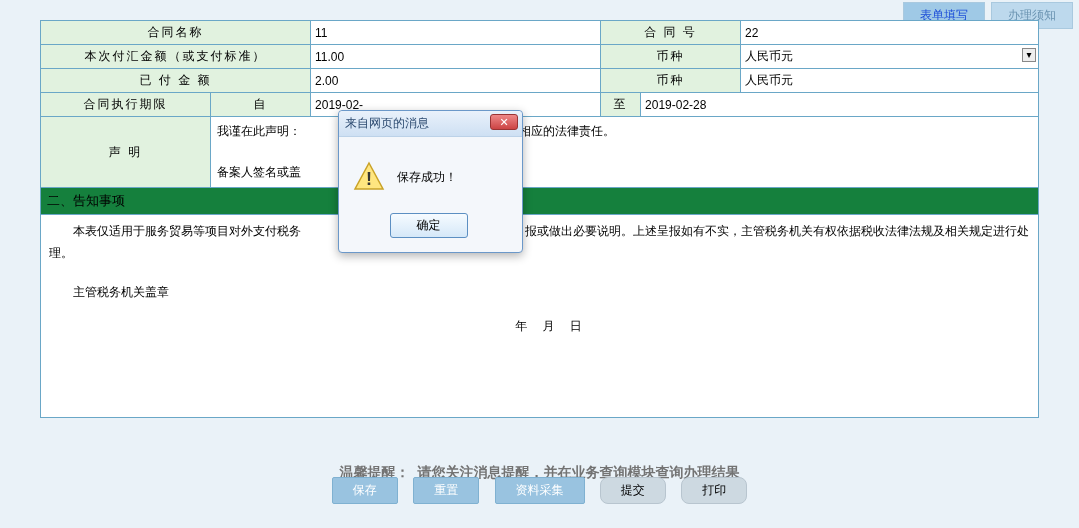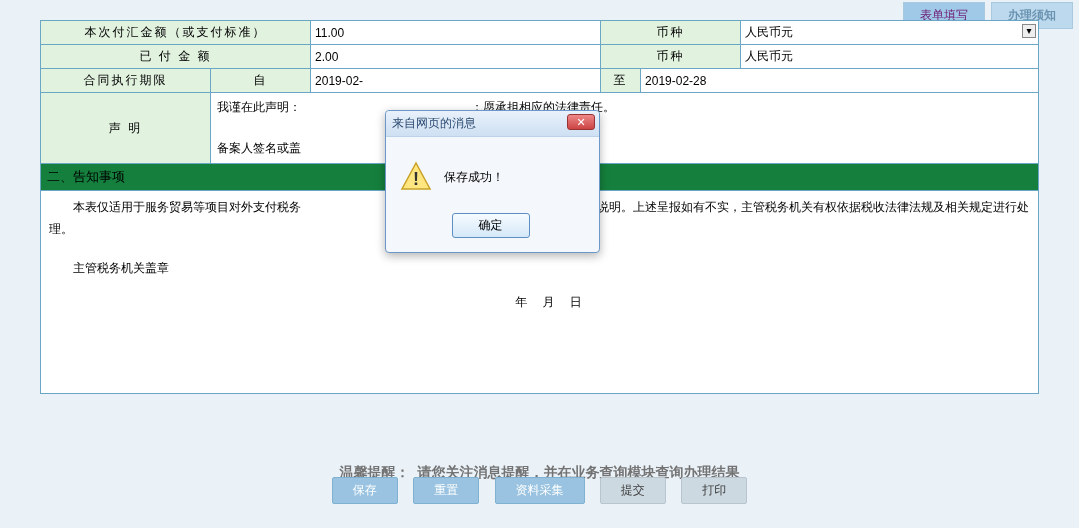--- a/index.html
+++ b/index.html
@@ -22,23 +22,23 @@
     .tab-btn {
       padding: 4px 16px;
       font-size: 12px;
       color: #fff;
       background: #bdd9ed;
       border: 1px solid #a9c9df;
       cursor: pointer;
     }
     .tab-btn.active {
       background: #9fc9e6;
-      color: #701a75;
-    }
-    .tab-btn.secondary { color: #6b94b2; font-weight: bold; }
+      color: #1d4ed8;
+    }
+    .tab-btn.secondary { color: #6b94b2; }
     .content-area {
       position: absolute;
       top: 20px; left: 40px; right: 40px;
       background: #fff;
     }
     table.form-table {
       width: 100%;
       border-collapse: collapse;
       table-layout: fixed;
     }
@@ -98,33 +98,33 @@
       color: #fff;
       padding: 4px 20px;
       margin: 16px 6px;
       font-size: 12px;
       cursor: pointer;
       border-radius: 2px;
     }
     .footer-btns button.disabled {
       background: #cdd9e1;
       border-color: #b8c5cf;
-      color: #404040;
+      color: #000000;
       cursor: not-allowed;
+      border-radius: 8px;
     }
     .dialog {
       position: absolute;
       left: 338px; top: 110px;
-      width: 215px;
+      width: 185px;
       background: #f4f7fb;
       border: 1px solid #6b98c9;
       border-radius: 4px;
       box-shadow: 0 3px 10px rgba(0,0,0,0.3);
       z-index: 100;
-      margin-left: 47px;
     }
     .dialog-title {
       background: linear-gradient(#e9f1fb,#cee0f3);
       padding: 4px 6px;
       font-size: 12px;
       color: #2c4a70;
       border-bottom: 1px solid #bcd2e8;
       position: relative;
       border-radius: 4px 4px 0 0;
     }
@@ -181,20 +181,26 @@
         <col style="width:40px">
         <col style="width:60px">
         <col style="width:210px">
       <col style="width:80px">
         <col style="width:40px">
         <col style="width:100px">
         <col style="width:120px">
         <col>
     </colgroup>
     <tbody>
+        <tr>
+      <td class="label" colspan="3">合同名称</td>
+      <td class="value" colspan="2"><input value="11" style=""></td>
+      <td class="label" colspan="2">合 同 号</td>
+      <td class="value" colspan="2"><input value="22" style=""></td>
+    </tr>
     <tr>
       <td class="label" colspan="3">本次付汇金额（或支付标准）</td>
       <td class="value" colspan="2"><input value="11.00" style=""></td>
       <td class="label" colspan="2">币种</td>
       <td class="value" colspan="2" style="position:relative">
         <span>人民币元</span>
         <span style="position:absolute;right:2px;top:3px;width:14px;height:14px;border:1px solid #888;background:#eee;text-align:center;line-height:12px;font-size:10px">▾</span>
       </td>
     </tr>
     <tr>

